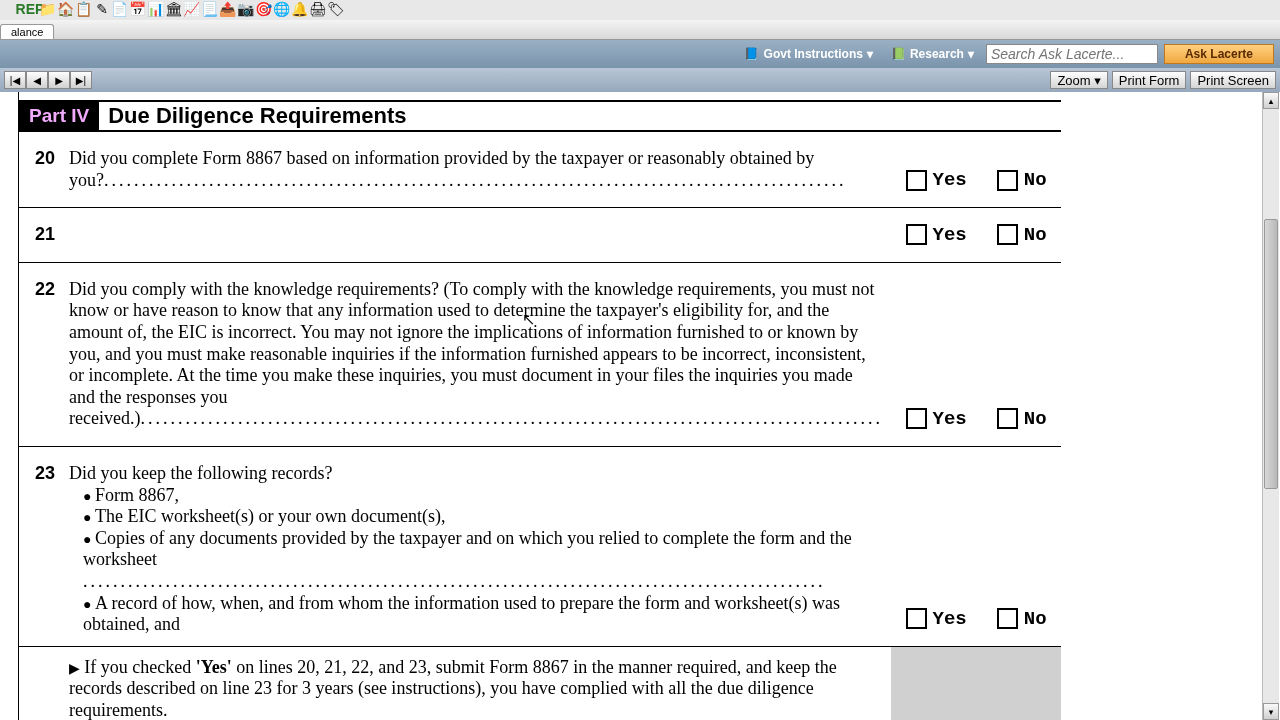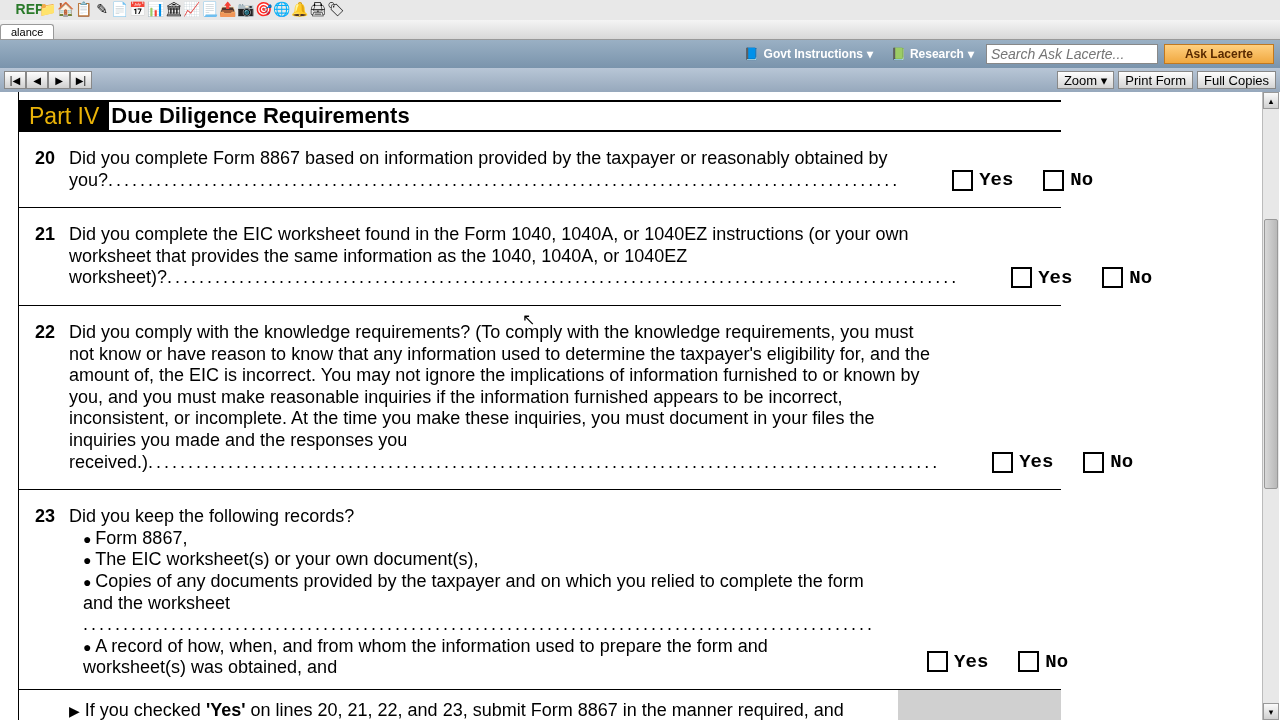--- a/index.html
+++ b/index.html
@@ -104,44 +104,43 @@
   .scrollbar-v .sb-thumb { position:absolute; top:110px; left:1px; right:1px; height:270px; background:linear-gradient(90deg,#d8d8d8,#b8b8b8); border:1px solid #999; border-radius:2px;}
   
   .part-header {
     display: flex;
     border-top: 2px solid #000;
     border-bottom: 2px solid #000;
     height: 32px;
     align-items: stretch;
   }
   .part-label {
-    background: #000; color: #eab308; font-weight: normal; font-size: 23px;
+    background: #000; color: #f0abfc; font-weight: bold; font-size: 19px;
     padding: 2px 10px; display:flex; align-items:center;
   }
   .part-title {
-    font-weight: bold; font-size: 22px; padding: 2px 0 2px 2px; display:flex; align-items:center;
+    font-weight: bold; font-size: 22px; padding: 2px 0 2px 9px; display:flex; align-items:center;
   }
   
   .row {
     display: flex;
     border-bottom: 1px solid #000;
-    gap: 44px;
   }
   .row .qcell {
     width: 1025px;
     padding: 16px 8px 16px 0;
     display: flex;
     font-size: 18px;
     line-height: 1.2;
   }
   .row .num {
     width: 50px; text-align: right; font-weight: bold; padding-right: 14px;
     flex-shrink: 0;
   }
-  .row .qtext { flex: 1; }
+  .row .qtext { flex: 1; font-family: Liberation Serif, serif; }
   .row .acell {
     width: 200px;
     display: flex;
     align-items: flex-end;
     justify-content: center;
     gap: 30px;
     padding-bottom: 16px;
     font-size: 19px;
     font-weight: bold;
   }
@@ -213,21 +212,21 @@
 <div class="nav-bar">
   <div class="nav-left">
     <button>|◀</button>
     <button>◀</button>
     <button>▶</button>
     <button>▶|</button>
   </div>
   <div class="nav-right">
     <button><span>Zoom</span> ▾</button>
     <button>Print Form</button>
-    <button>Full Copies</button>
+    <button>Print Screen</button>
   </div>
 </div>
 
 <div class="form-area">
   <div class="form-scroll">
     <div class="form-left">
 
       <div class="part-header">
         <div class="part-label">Part IV</div>
         <div class="part-title">Due Diligence Requirements</div>
@@ -246,21 +245,20 @@
           <div class="chk-group">
               <div class="chk"></div>
               <span>No</span>
             </div>
         </div>
       </div>
 
       <div class="row">
         <div class="qcell">
           <div class="num">21</div>
-          <div class="qtext"><span>Did you complete the EIC worksheet found in the Form 1040, 1040A, or 1040EZ instructions (or your own worksheet that provides the same information as the 1040, 1040A, or 1040EZ worksheet)?</span><span class="dotlead"></span></div>
         </div>
         <div class="acell">
           <div class="chk-group">
               <div class="chk"></div>
               <span>Yes</span>
             </div>
           <div class="chk-group">
               <div class="chk"></div>
               <span>No</span>
             </div>

